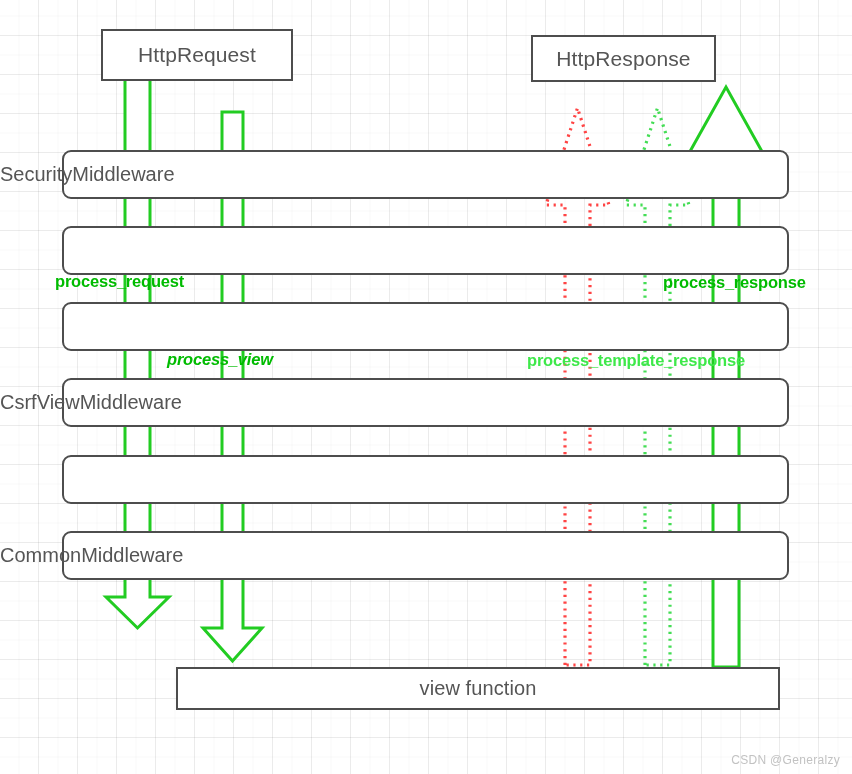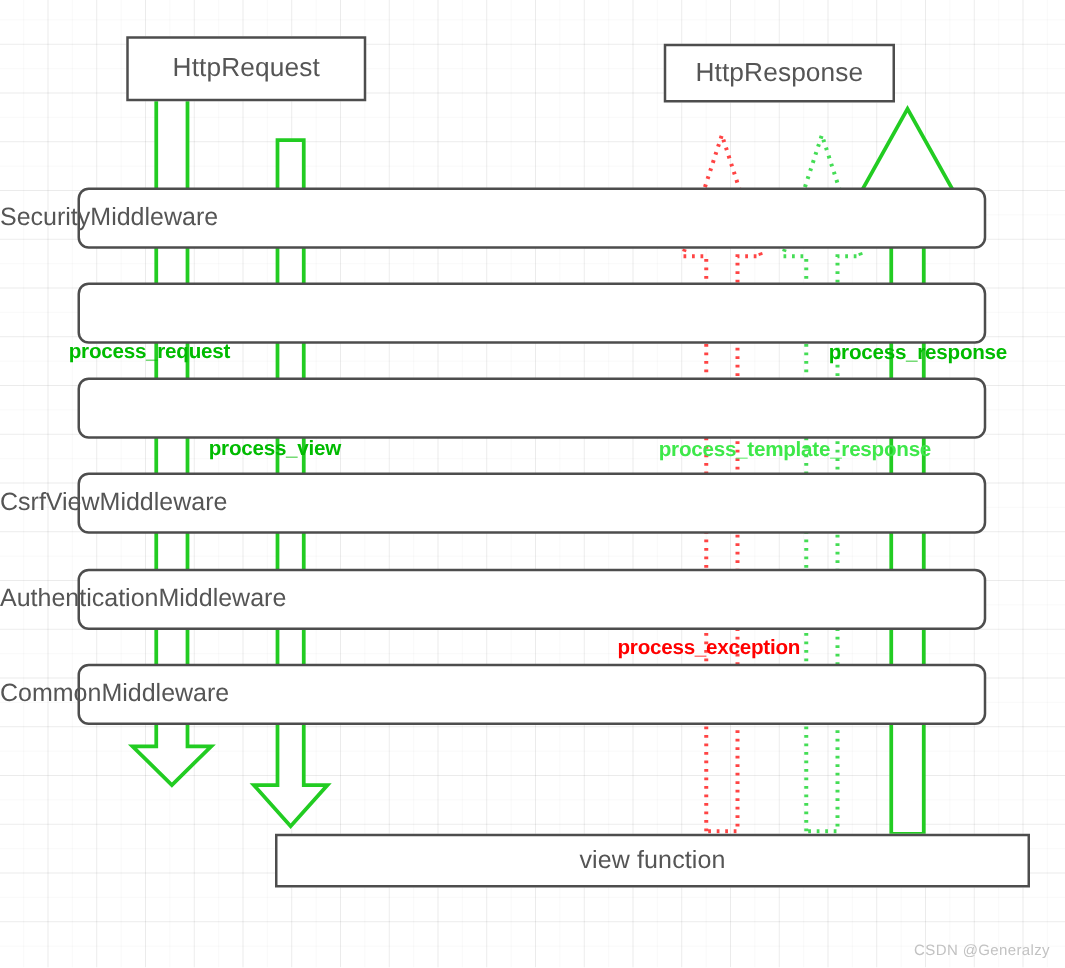--- a/index.html
+++ b/index.html
@@ -100,33 +100,31 @@
   <div class="mw-label" style="top:163px;">SecurityMiddleware</div>
 
   <div class="node rounded" style="left:62px;top:226px;width:727px;height:49px;"></div>
 
   <div class="node rounded" style="left:62px;top:302px;width:727px;height:49px;"></div>
 
   <div class="node rounded" style="left:62px;top:378px;width:727px;height:49px;"></div>
   <div class="mw-label" style="top:391px;">CsrfViewMiddleware</div>
 
   <div class="node rounded" style="left:62px;top:455px;width:727px;height:49px;"></div>
-  <div class="mw-label" style="top:468px;">AuthenticationMiddleware</div>
 
   <div class="node rounded" style="left:62px;top:531px;width:727px;height:49px;"></div>
   <div class="mw-label" style="top:544px;">CommonMiddleware</div>
 
-  <div class="node" style="left:176px;top:667px;width:604px;height:43px;margin-left:44px;">
+  <div class="node" style="left:176px;top:667px;width:604px;height:43px;">
     <span>view function</span>
   </div>
 
   <div class="ann green-dark" style="left:55px;top:272px;">process_request</div>
 
-  <div class="ann green-dark" style="left:167px;top:350px;">process_view</div>
+  <div class="ann green-dark" style="left:167px;top:350px;font-style:italic;">process_view</div>
 
   <div class="ann green-dark" style="left:663px;top:273px;">process_response</div>
 
   <div class="ann green-light" style="left:527px;top:351px;">process_template_response</div>
 
-  <div class="ann red" style="left:494px;top:509px;">process_exception</div>
 
   <div class="watermark">CSDN @Generalzy</div>
 </div>
 
 </body></html>

